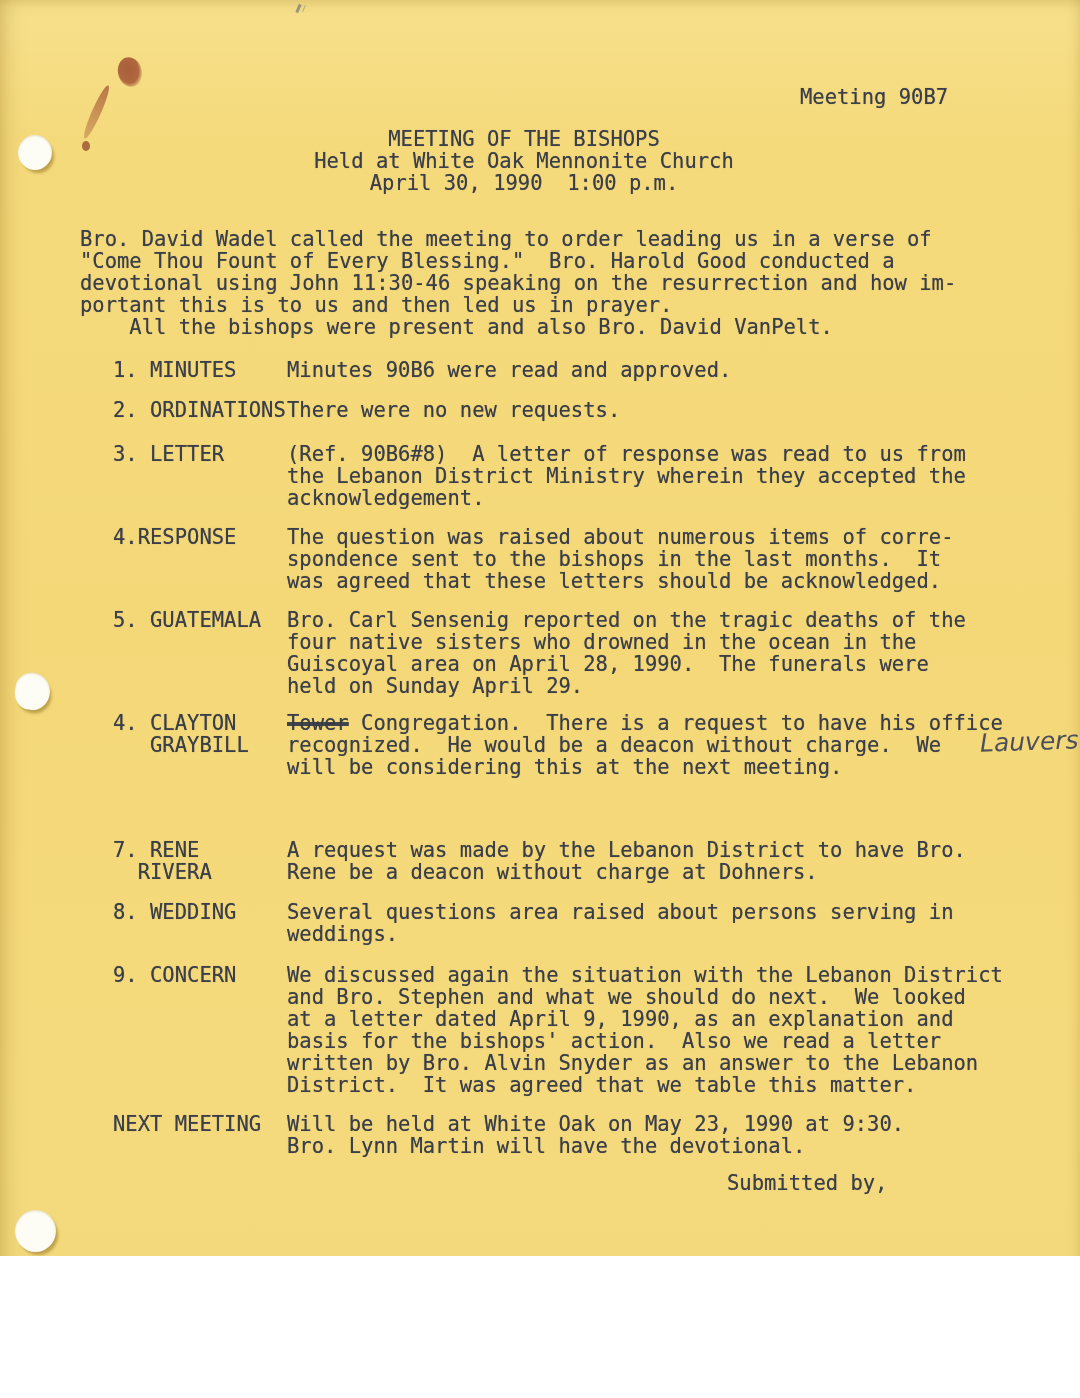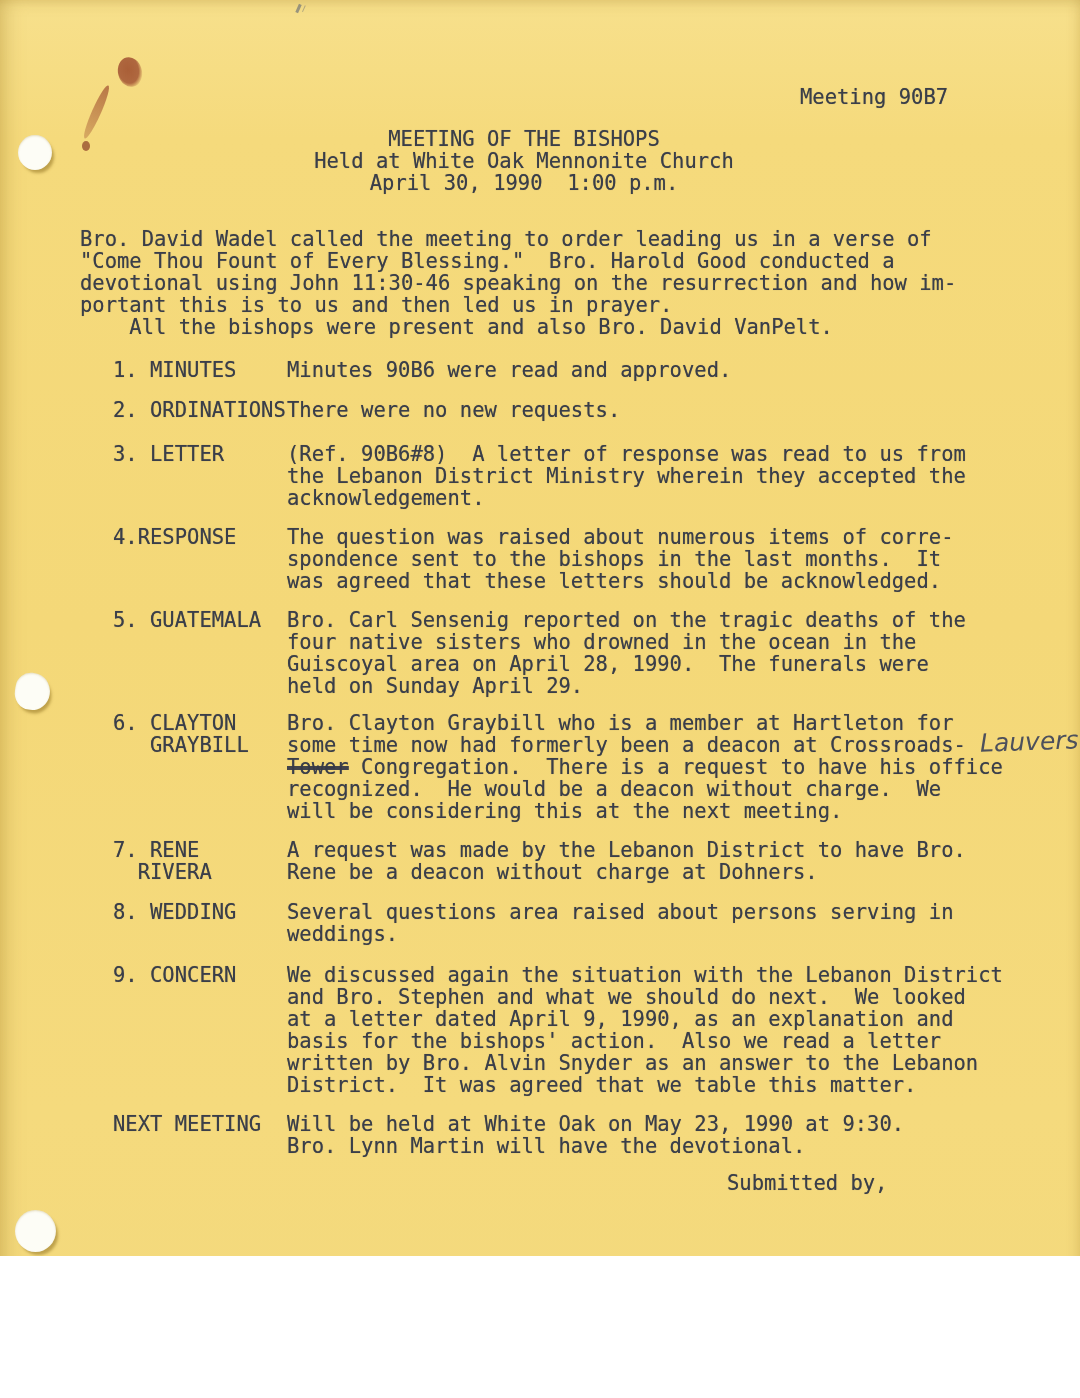--- a/index.html
+++ b/index.html
@@ -141,25 +141,23 @@
 
     <div class="item-row" style="top:609px">
       <div class="item-label">5. GUATEMALA</div>
       <div class="item-body"><span>Bro. Carl Sensenig reported on the tragic deaths of the
 four native sisters who drowned in the ocean in the
 Guiscoyal area on April 28, 1990.  The funerals were
 held on Sunday April 29.</span><span class="strike"></span><span></span></div>
     </div>
 
     <div class="item-row" style="top:712px">
-      <div class="item-label">6. CLAYTON
+      <div class="item-label">4. CLAYTON
    GRAYBILL</div>
-      <div class="item-body"><span>Bro. Clayton Graybill who is a member at Hartleton for
-some time now had formerly been a deacon at Crossroads-
-</span><span class="strike">Tower</span><span> Congregation.  There is a request to have his office
+      <div class="item-body"><span class="strike">Tower</span><span> Congregation.  There is a request to have his office
 recognized.  He would be a deacon without charge.  We
 will be considering this at the next meeting.</span></div>
     </div>
 
     <div class="item-row" style="top:839px">
       <div class="item-label">7. RENE
   RIVERA</div>
       <div class="item-body"><span>A request was made by the Lebanon District to have Bro.
 Rene be a deacon without charge at Dohners.</span><span class="strike"></span><span></span></div>
     </div>

